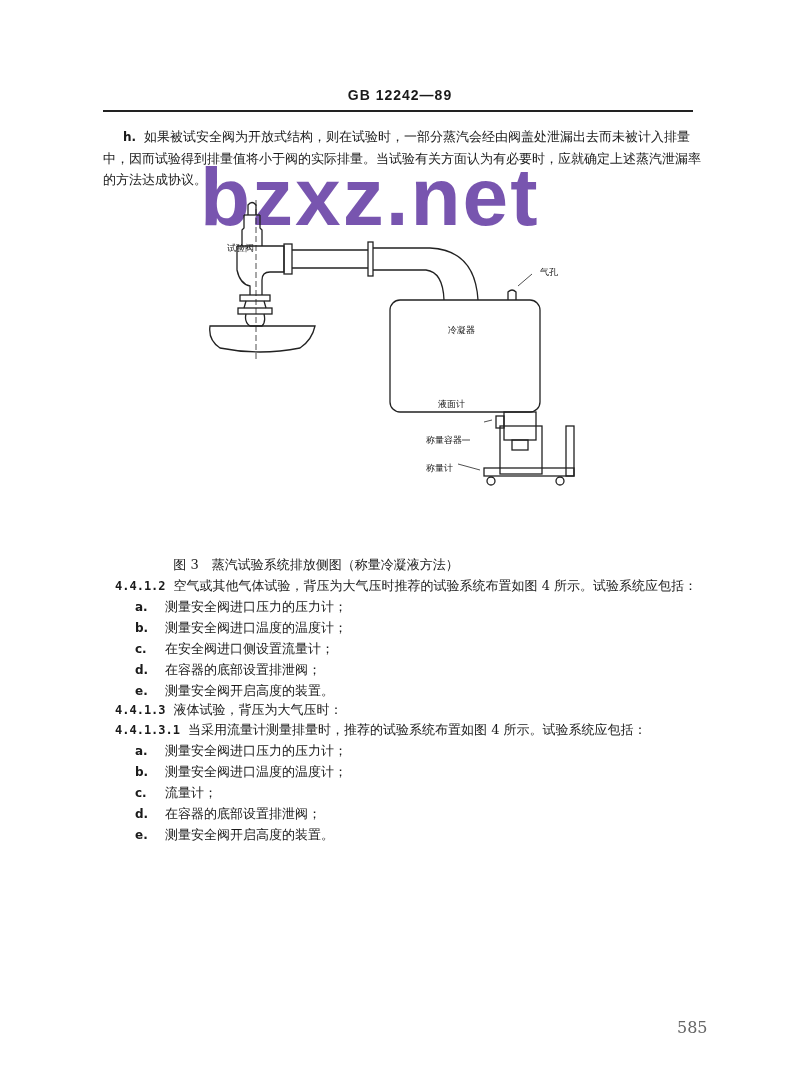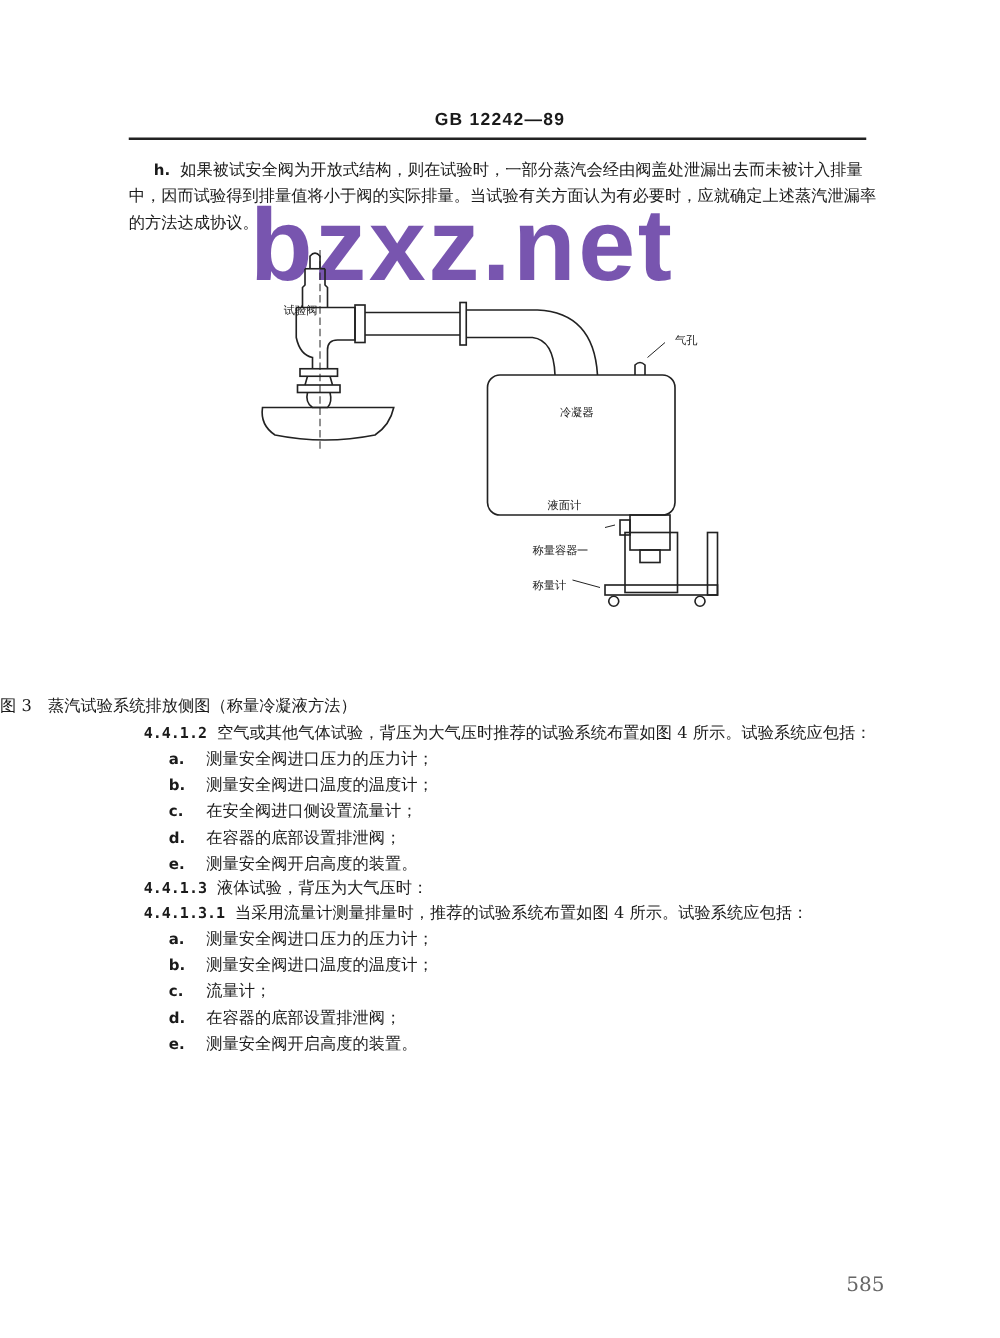--- a/index.html
+++ b/index.html
@@ -7,21 +7,21 @@
          font-family:"DejaVu Serif","Liberation Serif",serif; color:#1a1a1a; }
   .header { position:absolute; left:0; top:87px; width:800px; text-align:center;
             font-family:"Liberation Sans","DejaVu Sans",sans-serif; font-weight:bold; font-size:14px; letter-spacing:1px; }
   .rule { position:absolute; left:103px; top:110px; width:590px; height:2px; background:#222; }
   .para { position:absolute; left:103px; width:600px; font-size:13px; line-height:21px; }
   .watermark { position:absolute; left:200px; top:150px; font-family:"Liberation Sans","DejaVu Sans",sans-serif;
                font-weight:bold; font-size:82px; color:#4c1d95; opacity:0.75; letter-spacing:2px; }
   .fig { position:absolute; left:200px; top:200px; width:400px; height:300px; }
   .fig svg { width:400px; height:300px; }
   .lbl { position:absolute; font-size:9px; font-family:"DejaVu Sans",sans-serif; }
-  .caption { position:absolute; top:556px; left:0; width:632px; font-size:13px; }
+  .caption { position:absolute; top:556px; left:0; width:632px; text-align:center; font-size:13px; }
   .sec { position:absolute; font-size:13px; line-height:20px; white-space:nowrap;margin-left:12px; }
   .num { font-family:"DejaVu Sans Mono","Liberation Mono",monospace; font-weight:bold; font-size:12px; margin-right:8px; }
   .item { position:absolute; left:135px; font-size:13px; white-space:nowrap; }
   .item .m { display:inline-block; width:30px; font-weight:bold; font-family:"DejaVu Sans",sans-serif; font-size:12px; }
   .pageno { position:absolute; left:677px; top:1018px; font-size:16px; color:#666; }
 </style>
 </head>
 <body>
 
 <div class="header">GB 12242—89</div>

